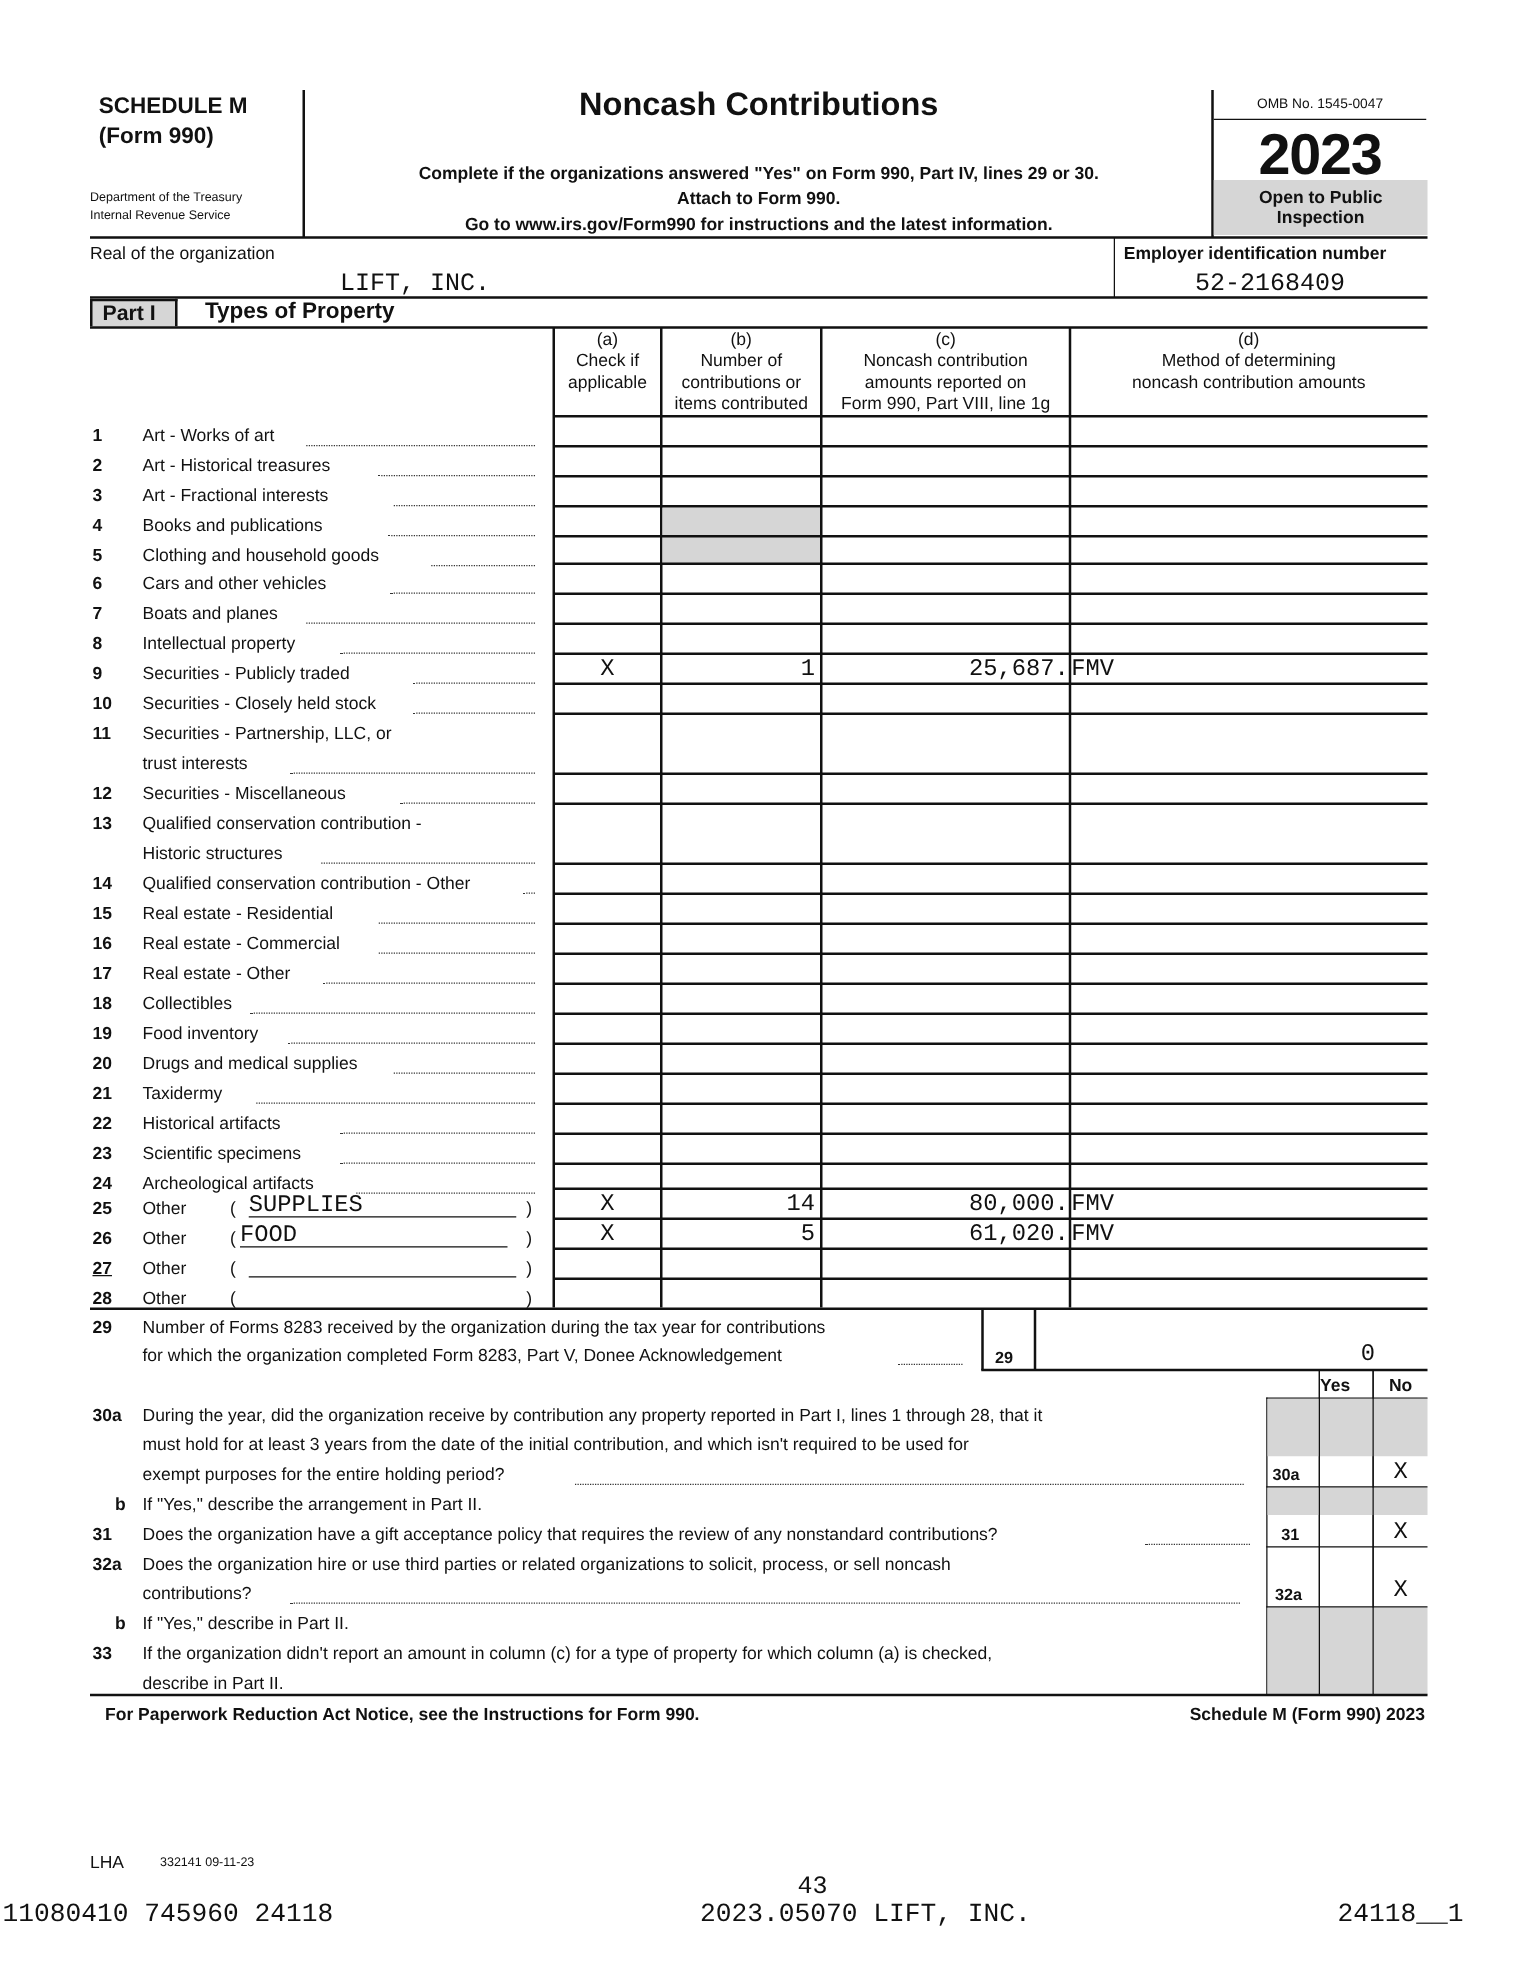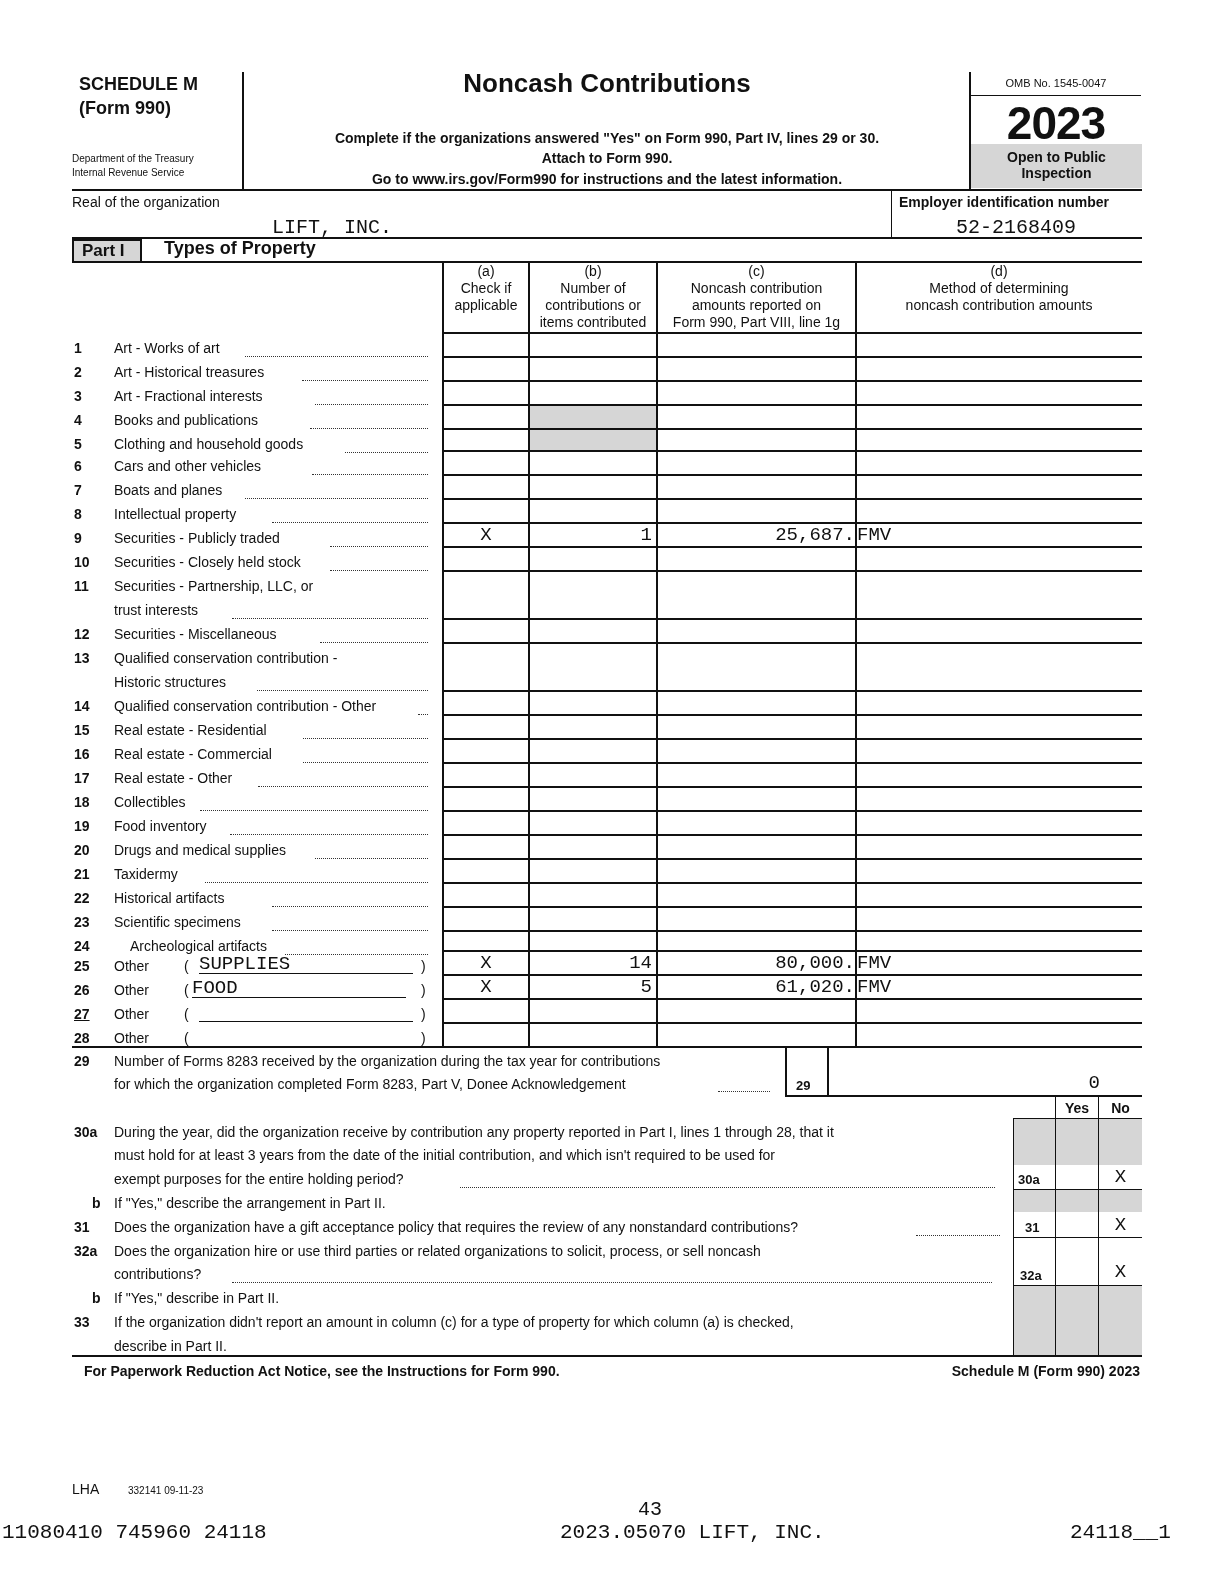--- a/index.html
+++ b/index.html
@@ -262,21 +262,21 @@
     <div class="hline" style="left:443px;width:699px;top:906px;"></div>
     <div class="lbl-num" style="top:914px;">23</div>
     <div class="lbl-text" style="top:914px;">Scientific specimens</div>
     <div class="dots" style="left:272px;width:156px;top:929px;"></div>
     <div class="abs mono cell-txt" style="left:444px;width:84px;text-align:center;top:908px;"></div>
     <div class="abs mono cell-txt" style="left:530px;width:122px;text-align:right;top:908px;"></div>
     <div class="abs mono cell-txt" style="left:658px;width:197px;text-align:right;top:908px;"></div>
     <div class="abs mono cell-txt" style="left:857px;width:280px;text-align:left;top:908px;"></div>
     <div class="hline" style="left:443px;width:699px;top:930px;"></div>
     <div class="lbl-num" style="top:938px;">24</div>
-    <div class="lbl-text" style="top:938px;margin-left:16px;">Archeological artifacts</div>
+    <div class="lbl-text" style="top:938px;">Archeological artifacts</div>
     <div class="dots" style="left:285px;width:143px;top:953px;"></div>
     <div class="abs mono cell-txt" style="left:444px;width:84px;text-align:center;top:932px;"></div>
     <div class="abs mono cell-txt" style="left:530px;width:122px;text-align:right;top:932px;"></div>
     <div class="abs mono cell-txt" style="left:658px;width:197px;text-align:right;top:932px;"></div>
     <div class="abs mono cell-txt" style="left:857px;width:280px;text-align:left;top:932px;"></div>
     <div class="hline" style="left:443px;width:699px;top:950px;"></div>
     <div class="lbl-num" style="top:958px;">25</div>
     <div class="lbl-text" style="top:958px;">Other</div>
     <div class="abs" style="left:184px;top:958px;font-size:14px;">(</div>
     <div class="abs mono" style="left:199px;top:953px;width:214px;height:20px;font-size:19px;border-bottom:1.5px solid #111;">SUPPLIES</div>
@@ -323,21 +323,21 @@
 <div class="lbl-text" style="top:1076px;text-align:center;">for which the organization completed Form 8283, Part V, Donee Acknowledgement</div>
 <div class="dots" style="left:718px;width:52px;top:1090px;"></div>
 <div class="vline" style="left:785px;top:1047px;height:49px;"></div>
 <div class="vline" style="left:827px;top:1047px;height:49px;"></div>
 <div class="abs b" style="left:796px;top:1078px;font-size:13px;">29</div>
 <div class="abs mono" style="left:1060px;width:40px;text-align:right;top:1072px;font-size:19px;">0</div>
 <div class="hline" style="left:785px;width:357px;top:1095px;"></div>
 
 <div class="vline" style="left:1055px;top:1096px;height:260px;width:1px;"></div>
 <div class="vline" style="left:1098px;top:1096px;height:260px;width:1px;"></div>
-<div class="abs b" style="left:1056px;width:42px;text-align:center;top:1100px;font-size:14px;">Yes</div>
+<div class="abs b" style="left:1056px;width:42px;text-align:left;top:1100px;font-size:14px;">Yes</div>
 <div class="abs b" style="left:1099px;width:43px;text-align:center;top:1100px;font-size:14px;">No</div>
 <div class="vline" style="left:1013px;top:1118px;height:238px;width:1px;"></div>
 <div class="hline" style="left:1013px;width:129px;top:1118px;height:1px;"></div>
 
 <div class="abs gray" style="left:1014px;top:1119px;width:128px;height:46px;"></div>
 <div class="abs gray" style="left:1014px;top:1190px;width:128px;height:22px;"></div>
 <div class="abs gray" style="left:1014px;top:1286px;width:128px;height:70px;"></div>
 <div class="vline" style="left:1055px;top:1096px;height:260px;width:1px;"></div>
 <div class="vline" style="left:1098px;top:1096px;height:260px;width:1px;"></div>
 <div class="hline" style="left:1013px;width:129px;top:1189px;height:1px;"></div>

